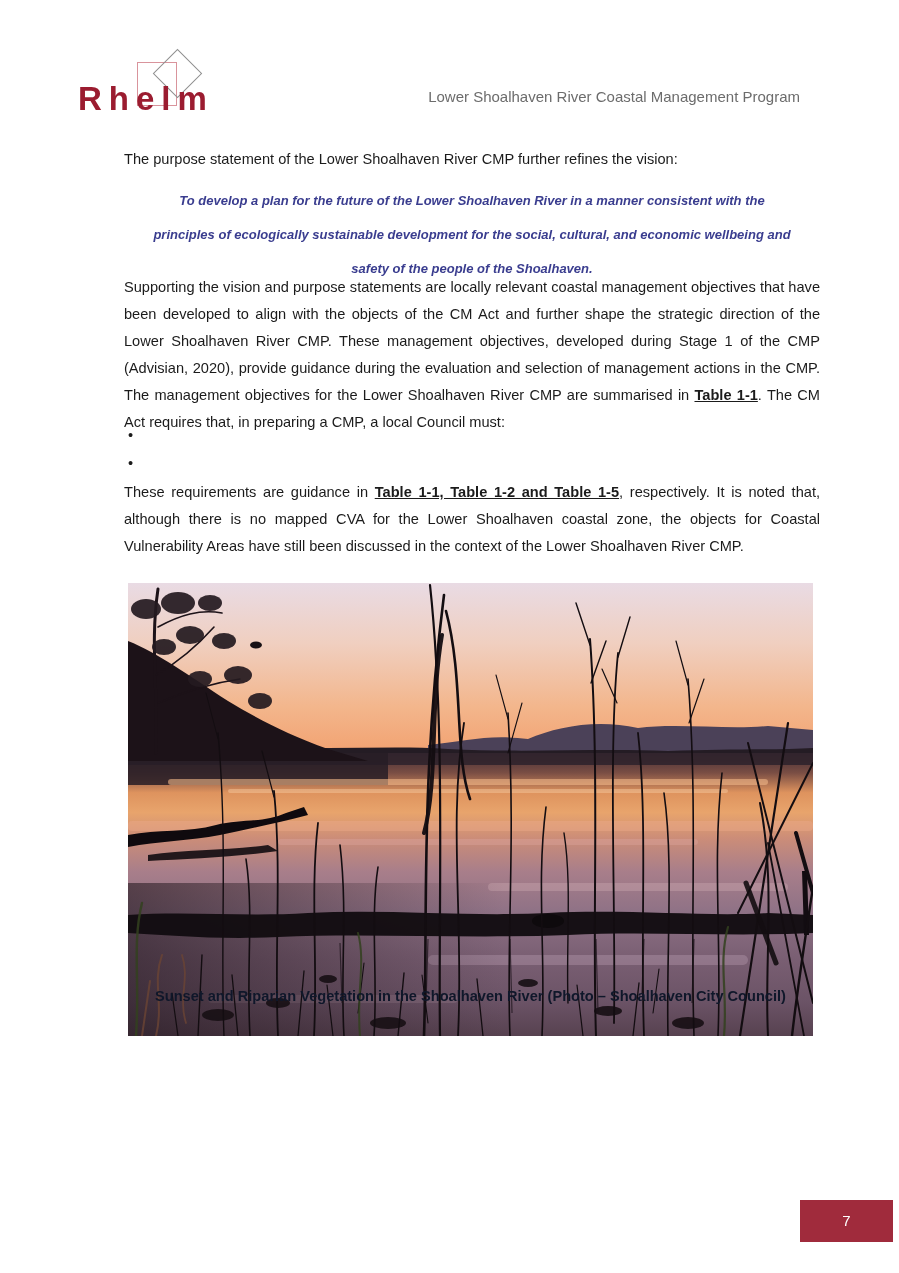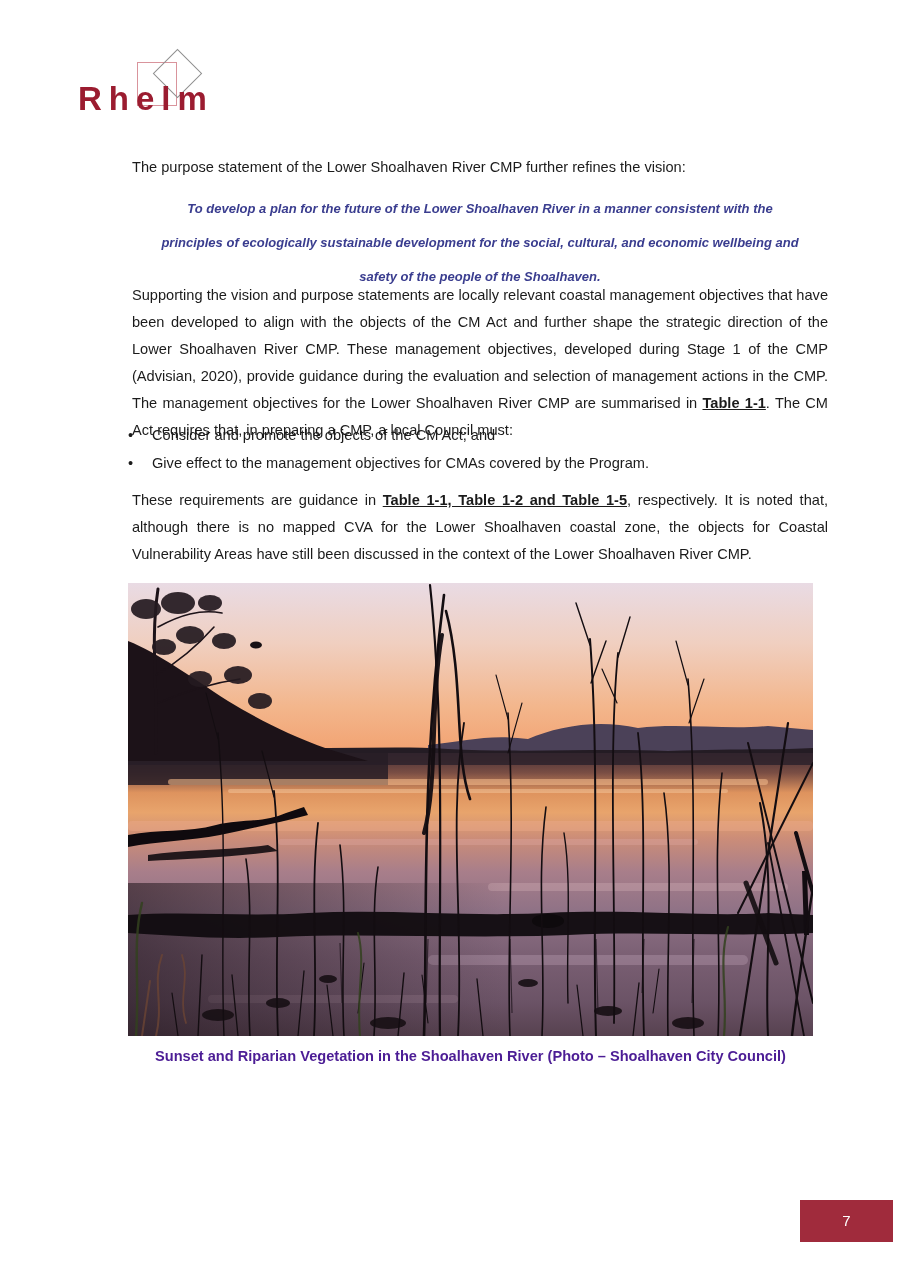--- a/index.html
+++ b/index.html
@@ -7,66 +7,65 @@
         font-family:"Liberation Sans",sans-serif;color:#1b1b1b;}
 
   
   .logo{position:absolute;left:76px;top:40px;width:180px;height:78px;}
   .logo-square{position:absolute;left:61px;top:22px;width:38px;height:42px;border:1.5px solid #d9949c;}
   .logo-diamond{position:absolute;left:84px;top:16px;width:33px;height:33px;border:1.5px solid #8f8f8f;transform:rotate(45deg);}
   .logo-text{position:absolute;left:2px;top:42px;font-size:33px;font-weight:700;color:#9b1c30;letter-spacing:7px;line-height:1;}
   .doc-title{position:absolute;top:88px;right:99px;font-size:15px;color:#6c6c6c;}
 
   
-  .tblock{position:absolute;left:124px;width:696px;margin:8px;font-size:14.6px;line-height:27px;}
+  .tblock{position:absolute;left:124px;width:696px;margin:0;font-size:14.6px;line-height:27px;}
   .intro{top:146px;}
   .quote{top:184px;padding:0 26px;box-sizing:border-box;text-align:center;
          color:#3a3d8f;font-weight:700;font-style:italic;font-size:13px;line-height:34px;}
   .para2{top:274px;text-align:justify;}
   .para3{top:479px;text-align:justify;}
   .bold{font-weight:700;text-decoration:underline;}
   .bullets{position:absolute;left:124px;top:421px;width:696px;}
   .bullet-row{display:flex;line-height:28px;font-size:14.6px;}
   .dot{width:24px;padding-left:4px;flex:none;}
 
   
   .photo{position:absolute;left:128px;top:583px;width:685px;height:453px;margin:0;}
   .photo svg{display:block;width:100%;height:100%;}
-  .caption{position:absolute;left:128px;top:1048px;width:685px;text-align:center;
-           font-weight:700;color:#4c1d95;font-size:14.6px;}
+  .caption{position:absolute;left:128px;top:988px;width:685px;text-align:center;
+           font-weight:700;color:#0f172a;font-size:14.6px;}
 
   
   .page-number{position:absolute;left:800px;top:1200px;width:93px;height:42px;background:#a02b3c;
                color:#ffffff;font-size:15px;line-height:42px;text-align:center;}
 </style>
 </head>
 <body>
 
 <div class="page">
 
   <div class="logo">
     <span class="logo-square"></span>
     <span class="logo-diamond"></span>
     <span class="logo-text">Rhelm</span>
   </div>
+  <div class="doc-title">Lower Shoalhaven River Coastal Management Program</div>
 
   <p class="tblock intro">The purpose statement of the Lower Shoalhaven River CMP further refines the vision:</p>
 
   <p class="tblock quote">To develop a plan for the future of the Lower Shoalhaven River in a manner consistent with the principles of ecologically sustainable development for the social, cultural, and economic wellbeing and safety of the people of the Shoalhaven.</p>
 
   <p class="tblock para2"><span>Supporting the vision and purpose statements are locally relevant coastal management objectives that have been developed to align with the objects of the CM Act and further shape the strategic direction of the Lower Shoalhaven River CMP. These management objectives, developed during Stage 1 of the CMP (Advisian, 2020), provide guidance during the evaluation and selection of management actions in the CMP. The management objectives for the Lower Shoalhaven River CMP are summarised in </span><span class="bold">Table 1-1</span><span>. The CM Act requires that, in preparing a CMP, a local Council must:</span></p>
 
   <div class="bullets">
     <div class="bullet-row">
       <span class="dot">•</span>
-      <span>Consider and promote the objects of the CM Act; and</span>
     </div>
     <div class="bullet-row">
       <span class="dot">•</span>
-      <span>Give effect to the management objectives for CMAs covered by the Program.</span>
     </div>
   </div>
 
   <p class="tblock para3"><span>These requirements are guidance in </span><span class="bold">Table 1-1, Table 1-2 and Table 1-5</span><span>, respectively. It is noted that, although there is no mapped CVA for the Lower Shoalhaven coastal zone, the objects for Coastal Vulnerability Areas have still been discussed in the context of the Lower Shoalhaven River CMP.</span></p>
 
   <figure class="photo" aria-label="Sunset over the Shoalhaven River with silhouetted riparian reeds, trees and hills reflected in the water">
     <svg viewBox="0 0 685 453" preserveAspectRatio="none">
       <defs>
         <linearGradient id="sky" x1="0" y1="0" x2="0" y2="1">
           <stop offset="0" stop-color="#e9dbe4"></stop>

